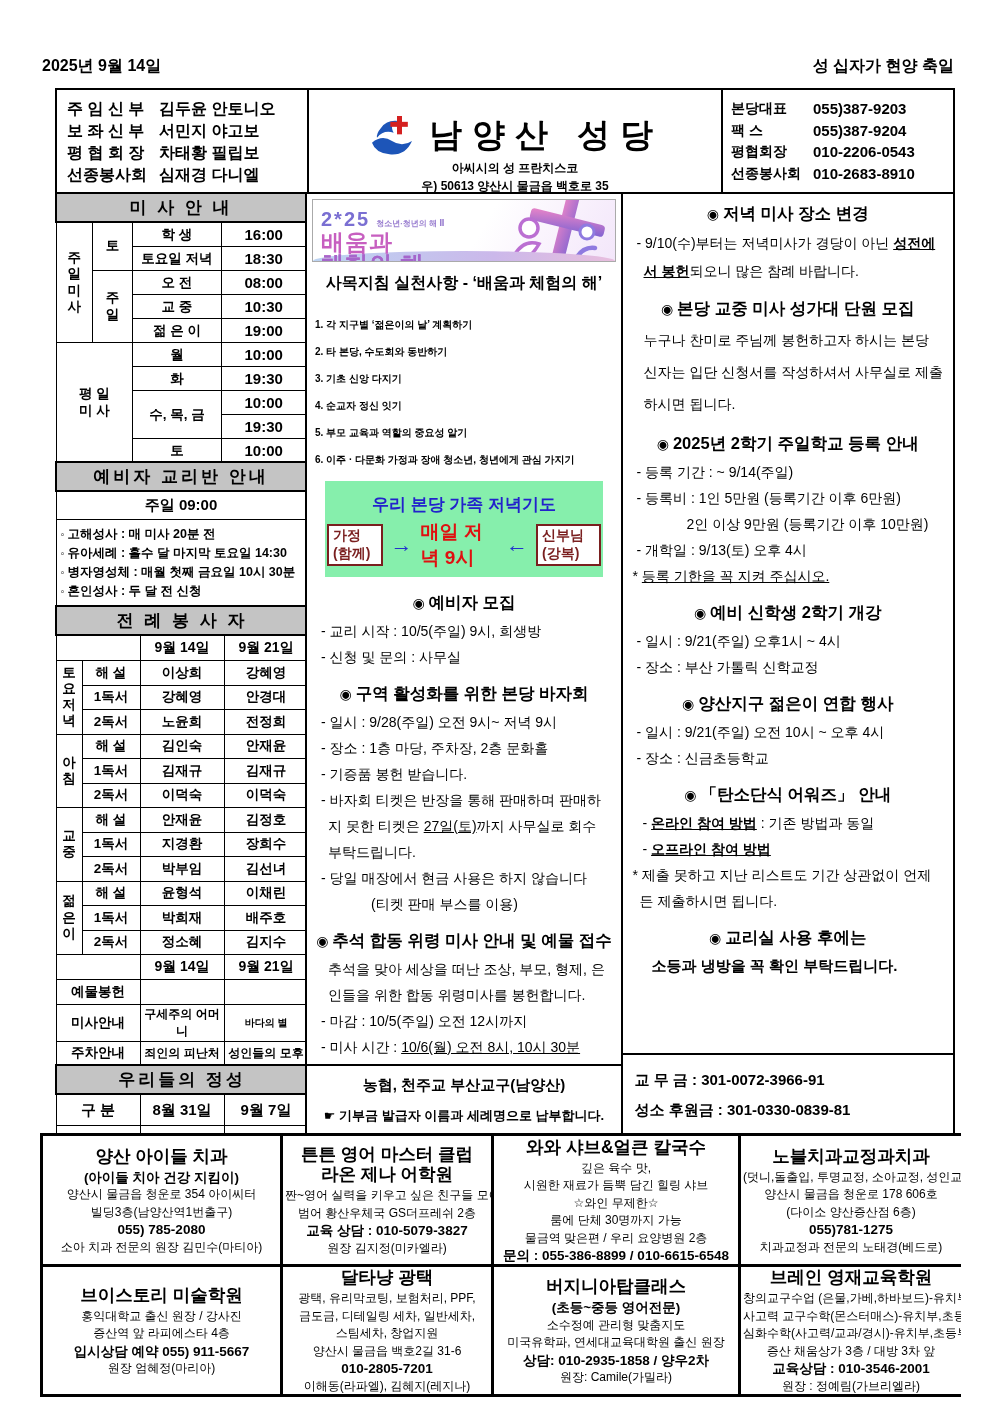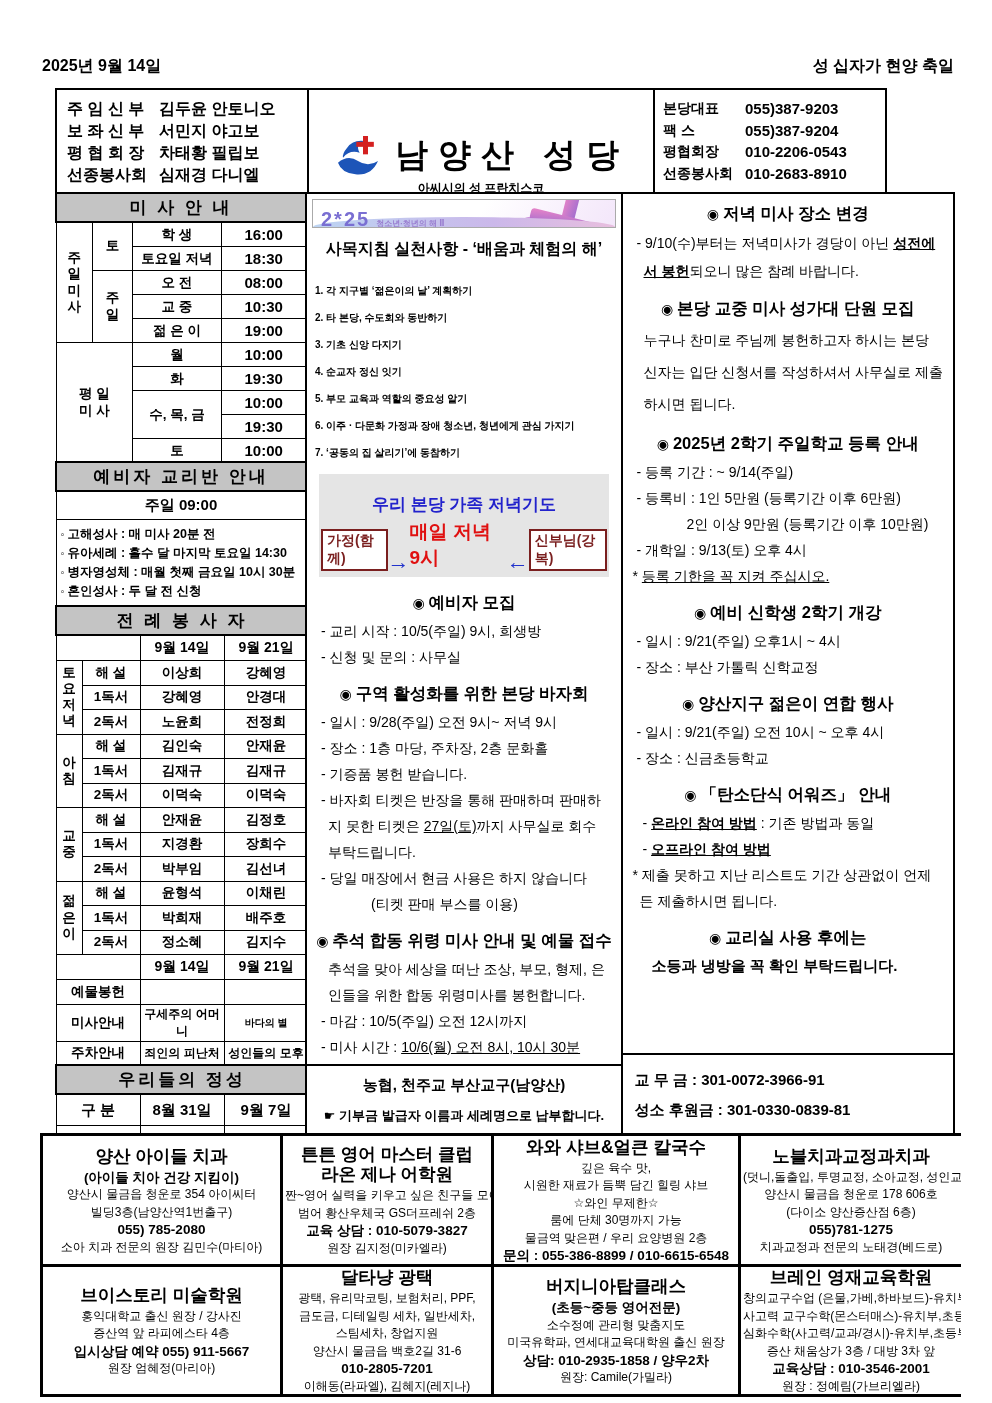--- a/index.html
+++ b/index.html
@@ -4,27 +4,27 @@
 <style>
   html,body{margin:0;padding:0;background:#fff;}
   .page{position:relative;width:992px;height:1403px;background:#fff;
         font-family:"Liberation Sans","DejaVu Sans",sans-serif;color:#000;overflow:hidden;}
 
   
   .date-row{position:absolute;top:56px;left:42px;width:912px;display:flex;justify-content:space-between;
             font-size:16px;font-weight:bold;}
 
   
-  .masthead{position:absolute;top:88px;left:55px;width:832px;height:106px;border:2.5px solid #000;
+  .masthead{position:absolute;top:88px;left:55px;width:900px;height:106px;border:2.5px solid #000;
             display:flex;box-sizing:border-box;}
   .head-left{width:252px;border-right:2px solid #000;box-sizing:border-box;padding:8px 10px;
              display:flex;flex-direction:column;justify-content:space-between;}
   .hrow{display:flex;font-size:16px;font-weight:bold;line-height:22px;}
   .hrow .hl{width:92px;letter-spacing:0px;}
-  .head-center{flex:1;text-align:center;padding-top:23px;margin-top:20px;}
+  .head-center{flex:1;text-align:center;padding-top:23px;}
   .logo-line{display:flex;align-items:center;justify-content:center;gap:12px;}
   .logo{width:50px;height:44px;display:inline-block;}
   .church-name{font-size:33px;font-weight:bold;letter-spacing:10px;}
   .patron{font-size:12px;font-weight:bold;margin-top:2px;}
   .addr{font-size:12px;font-weight:bold;margin-top:1px;}
   .home{font-size:12px;font-weight:bold;margin-top:1px;}
   .home a{color:#701a75;text-decoration:underline;cursor:pointer;}
   .head-right{width:232px;border-left:2px solid #000;box-sizing:border-box;padding:8px 8px;
               display:flex;flex-direction:column;justify-content:space-between;}
   .crow{display:flex;font-size:15px;font-weight:bold;line-height:21px;}
@@ -85,23 +85,23 @@
                background:linear-gradient(90deg,#bcd4f2,#cbb8ea 60%,#e8bede);border-radius:50% 50% 0 0 / 100% 100% 0 0;}
   .banner-art{position:absolute;right:2px;top:0;height:84px;z-index:1;}
 
   
   .pastoral{margin:6px 8px 2px 8px;}
   .p-title{font-size:16px;font-weight:bold;text-align:center;margin-bottom:17px;}
   .pastoral ul{margin:0;padding:0;list-style:none;}
   .pastoral li{font-size:10px;font-weight:bold;line-height:27px;white-space:nowrap;}
 
   
-  .prayer{margin:6px 12px;background:#e5e5e5;padding:19px 2px 6px 2px;}
+  .prayer{margin:6px 18px;background:#86efac;padding:12px 2px 6px 2px;}
   .pr-title{text-align:center;color:#2222cc;font-weight:bold;font-size:17px;}
-  .pr-row{display:flex;align-items:flex-end;justify-content:center;gap:0;margin-top:3px;}
+  .pr-row{display:flex;align-items:center;justify-content:center;gap:8px;margin-top:3px;}
   .pr-box{border:2px solid #7a1f1f;color:#7a1f1f;font-weight:bold;font-size:14px;padding:1px 4px;background:#fff;}
   .pr-arrow{color:#2233cc;font-weight:bold;font-size:22px;line-height:18px;}
   .pr-main{color:#e01010;font-weight:bold;font-size:19px;}
 
   
   .bank-mid{margin-top:auto;border-top:2.5px solid #000;text-align:center;padding:10px 4px 8px 4px;}
   .bank-mid .bk1{font-size:15px;font-weight:bold;}
   .bank-mid .bk2{font-size:13px;font-weight:bold;margin-top:12px;}
   .bank-right{margin-top:auto;border-top:2.5px solid #000;padding:10px 10px 8px 12px;}
   .bank-right div{font-size:15px;font-weight:bold;line-height:30px;}
@@ -447,21 +447,20 @@
 
       <div class="pastoral">
         <div class="p-title">사목지침 실천사항 - ‘배움과 체험의 해’</div>
         <ul>
             <li>1. 각 지구별 ‘젊은이의 날’ 계획하기</li>
             <li>2. 타 본당, 수도회와 동반하기</li>
             <li>3. 기초 신앙 다지기</li>
             <li>4. 순교자 정신 잇기</li>
             <li>5. 부모 교육과 역할의 중요성 알기</li>
             <li>6. 이주 · 다문화 가정과 장애 청소년, 청년에게 관심 가지기</li>
-            <li>7. ‘공동의 집 살리기’에 동참하기</li>
           </ul>
       </div>
 
       <div class="prayer">
         <div class="pr-title">우리 본당 가족 저녁기도</div>
         <div class="pr-row">
           <span class="pr-box">가정(함께)</span>
           <span class="pr-arrow">→</span>
           <span class="pr-main">매일 저녁 9시</span>
           <span class="pr-arrow">←</span>

